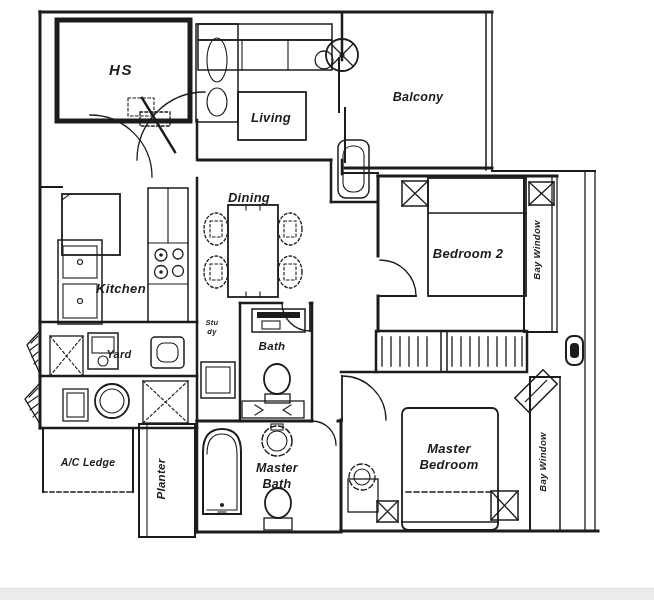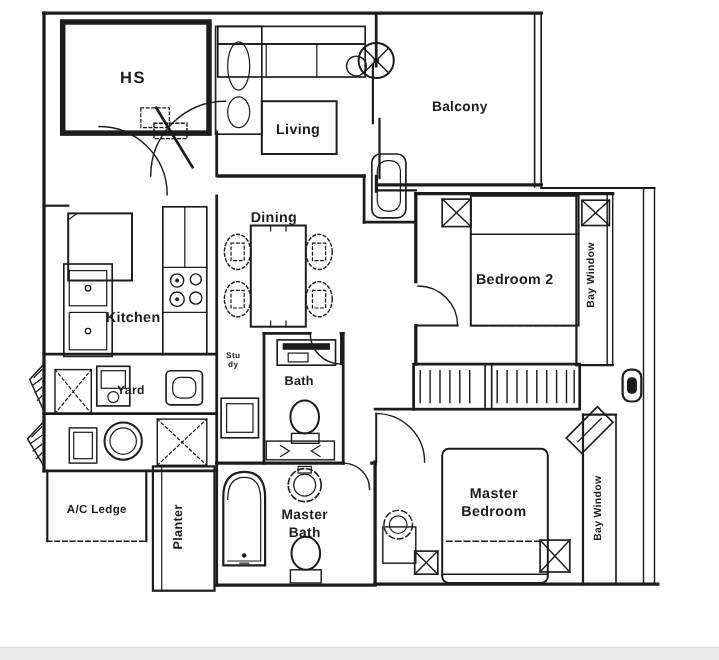--- a/index.html
+++ b/index.html
@@ -1,16 +1,16 @@
 <!DOCTYPE html>
 <html style="--line: #1c1c1c; --bg: #ffffff; --page-edge: #ececec;"><head>
 <meta charset="utf-8">
 <style>
   html,body{margin:0;padding:0;background:#fff;}
-  .canvas{position:relative;width:654px;height:600px;background:var(--bg,#fff);overflow:hidden;}
+  .canvas{position:relative;width:654px;height:600px;background:var(--bg,#fff);overflow:hidden;font-style:italic;}
   svg{position:absolute;left:0;top:0;}
   .ln{fill:none;stroke:var(--line,#1c1c1c);stroke-linecap:square;}
   .f{fill:var(--line,#1c1c1c);stroke:none;}
   .w1{stroke-width:1.1;} .w13{stroke-width:1.3;} .w15{stroke-width:1.5;}
   .w18{stroke-width:1.8;} .w2{stroke-width:2;} .w25{stroke-width:2.5;}
   .w3{stroke-width:3;} .w5{stroke-width:5;}
   .dsh{stroke-dasharray:4 3;} .d2{stroke-dasharray:2.5 2.5;} .d3{stroke-dasharray:5 3;}
   .t{fill:var(--line,#1c1c1c);font-family:"Liberation Sans","DejaVu Sans",sans-serif;
      font-weight:600;letter-spacing:.3px;}
   .t13{font-size:13px;} .t12{font-size:12.5px;} .t115{font-size:11.5px;}

